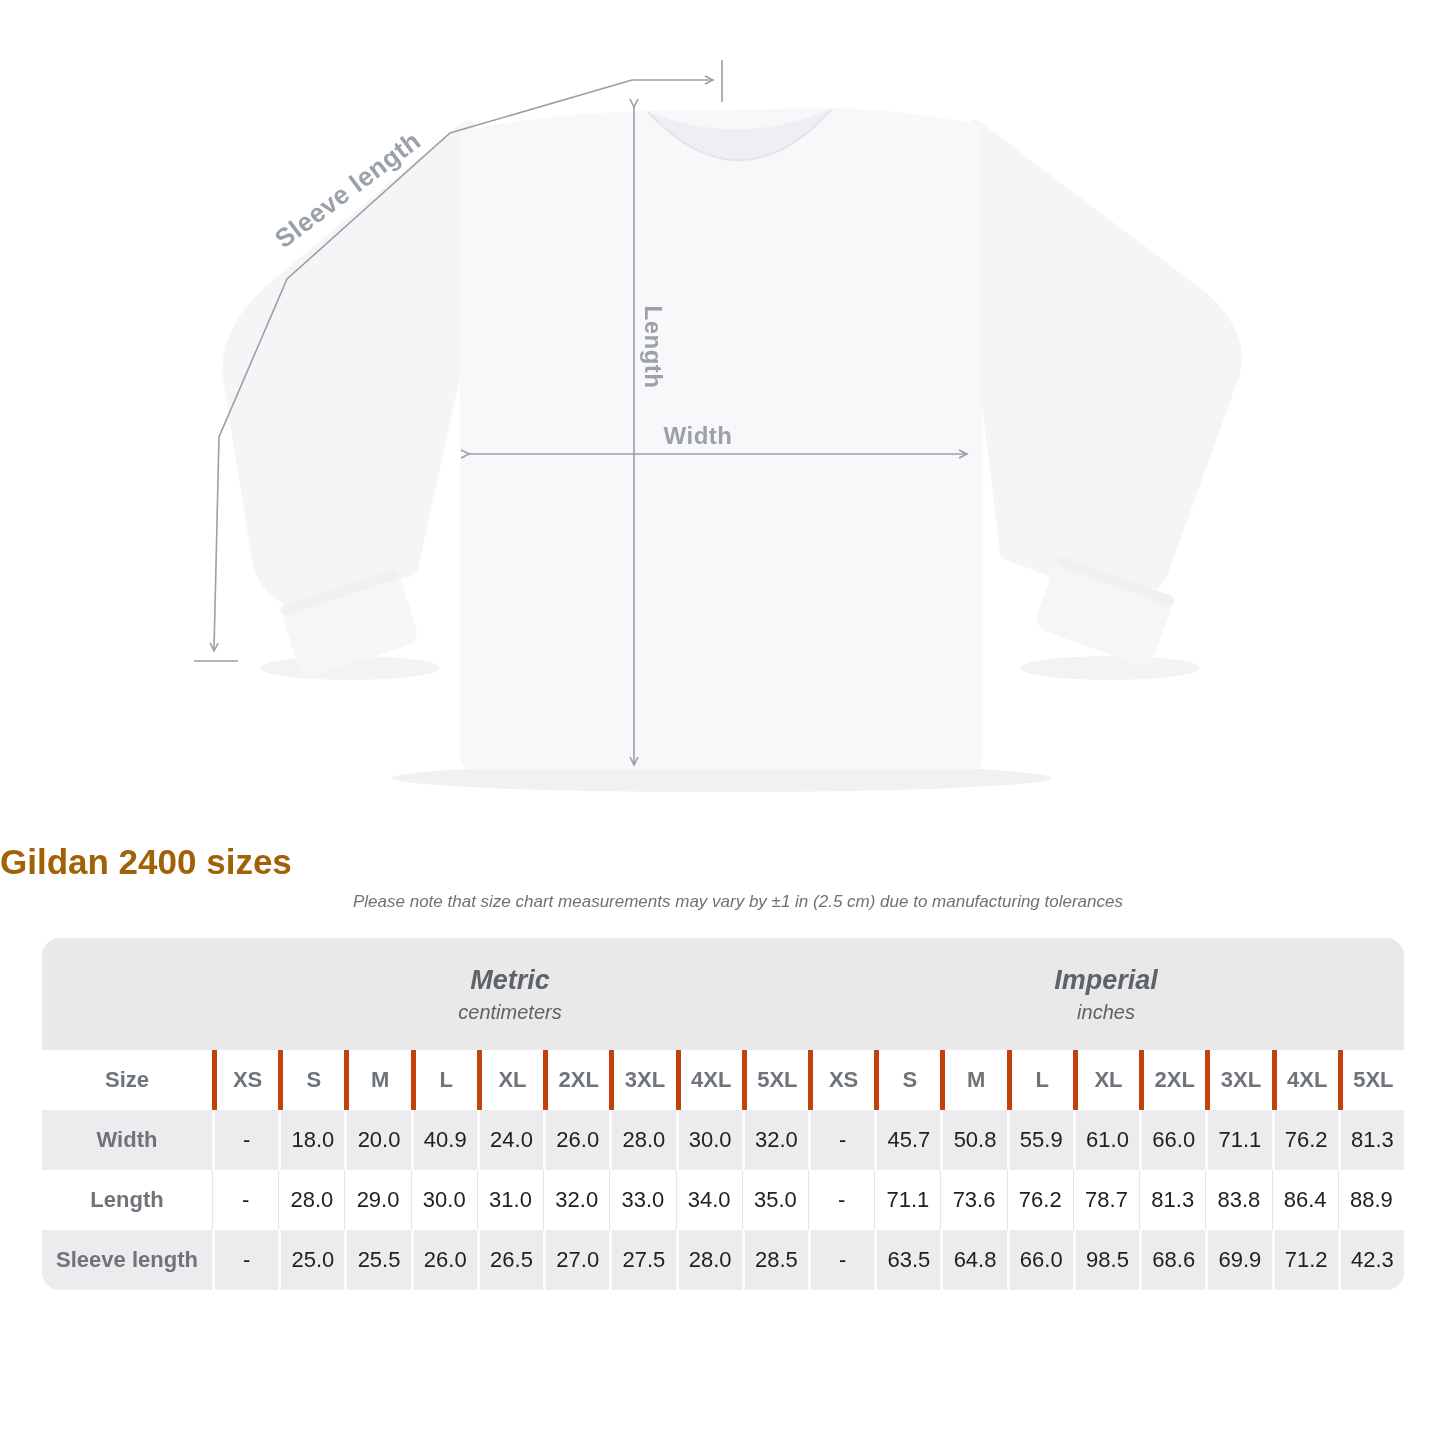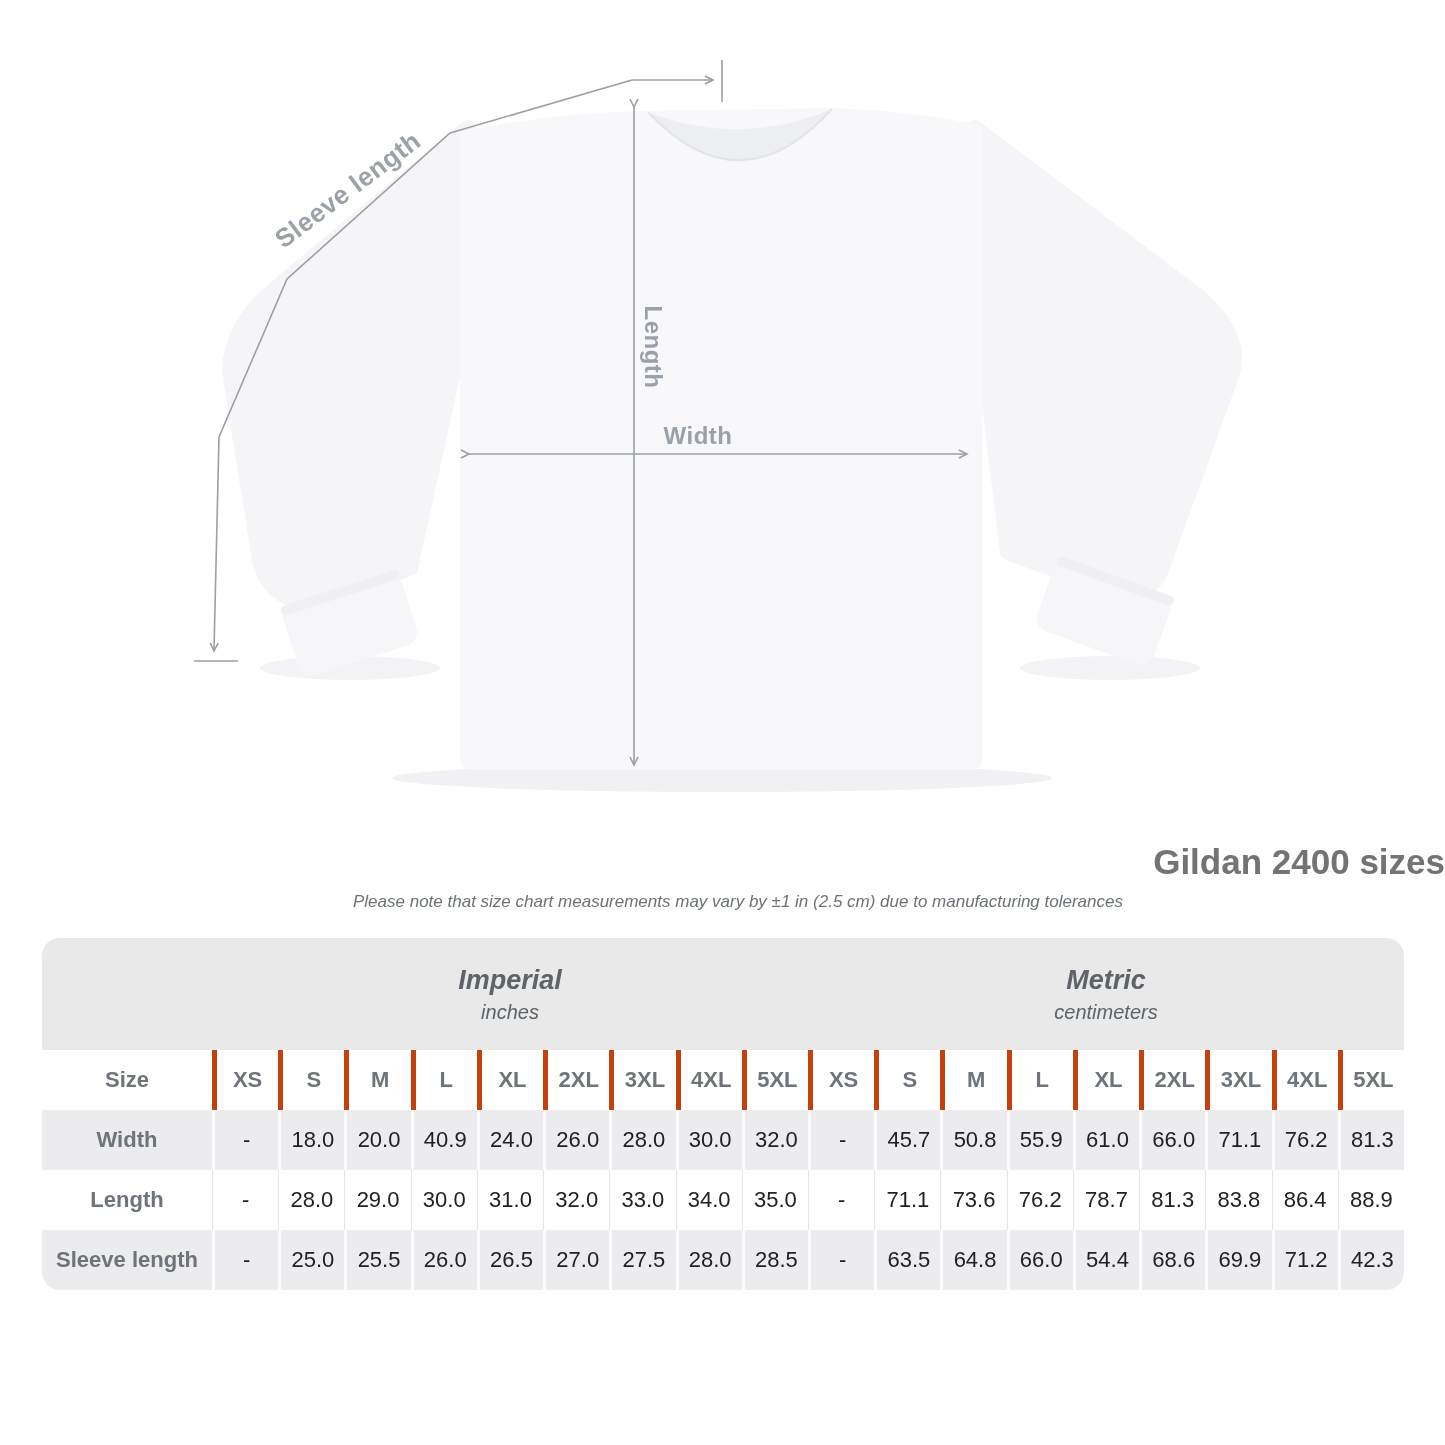--- a/index.html
+++ b/index.html
@@ -20,26 +20,25 @@
     font-weight: bold;
     color: #9ba1a8;
     font-size: 24px;
     letter-spacing: .5px;
     white-space: nowrap;
   }
   .m-label.sleeve { font-size: 26px; }
 
   
   .title {
-    text-align: right;
+    text-align: left;
     font-size: 35px;
     font-weight: bold;
-    color: #737373;
+    color: #a16207;
     margin: 10px 0 10px 0;
-    padding-left: 28px;
   }
   .subtitle {
     text-align: center;
     font-size: 17px;
     font-style: italic;
     color: #6d7277;
     margin: 0 0 26px 0;
     padding-left: 31px;
   }
 
@@ -135,26 +134,26 @@
   <div class="m-label" style="left:698px; top:436px">Width</div>
 </div>
 
 <h1 class="title">Gildan 2400 sizes</h1>
 <p class="subtitle">Please note that size chart measurements may vary by ±1 in (2.5 cm) due to manufacturing tolerances</p>
 
 <div class="size-table">
   <div class="band">
     <div class="band-spacer"></div>
     <div class="band-group">
+      <div class="group-name">Metric</div>
+      <div class="group-unit">centimeters</div>
+    </div>
+    <div class="band-group">
       <div class="group-name">Imperial</div>
       <div class="group-unit">inches</div>
-    </div>
-    <div class="band-group">
-      <div class="group-name">Metric</div>
-      <div class="group-unit">centimeters</div>
     </div>
   </div>
 
   <div class="trow row-size">
     <div class="cell label-cell">Size</div>
 
   <div class="cell size-cell">XS</div>
       <div class="cell size-cell">S</div>
       <div class="cell size-cell">M</div>
       <div class="cell size-cell">L</div>
@@ -226,20 +225,20 @@
         <div class="cell value-cell">26.0</div>
         <div class="cell value-cell">26.5</div>
         <div class="cell value-cell">27.0</div>
         <div class="cell value-cell">27.5</div>
         <div class="cell value-cell">28.0</div>
         <div class="cell value-cell">28.5</div>
         <div class="cell value-cell">-</div>
         <div class="cell value-cell">63.5</div>
         <div class="cell value-cell">64.8</div>
         <div class="cell value-cell">66.0</div>
-        <div class="cell value-cell">54.4</div>
+        <div class="cell value-cell">98.5</div>
         <div class="cell value-cell">68.6</div>
         <div class="cell value-cell">69.9</div>
         <div class="cell value-cell">71.2</div>
         <div class="cell value-cell">42.3</div>
       </div>
     </div>
 </div>
 
 </body></html>

